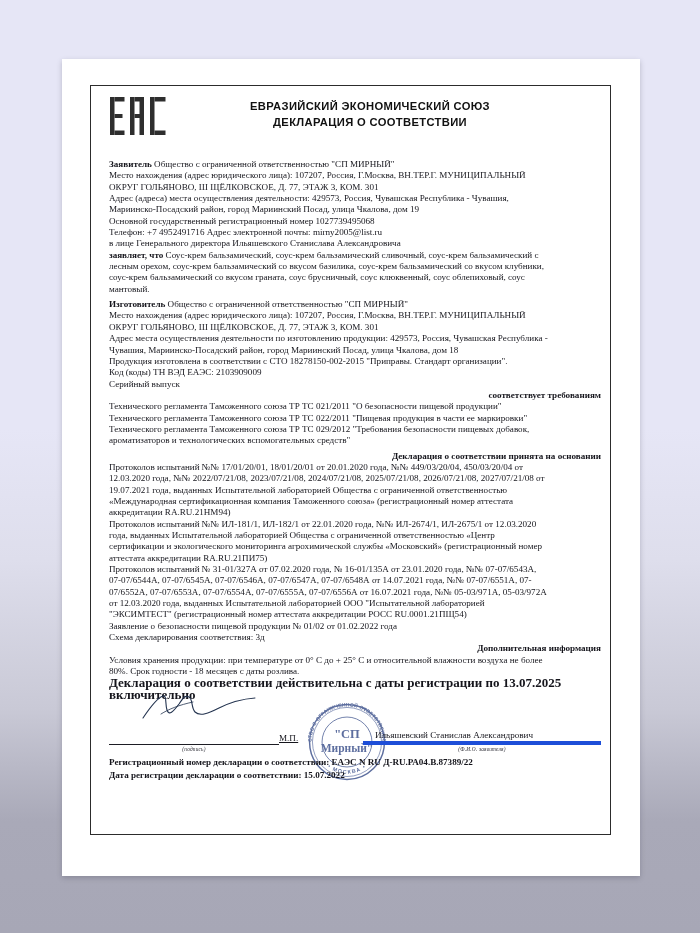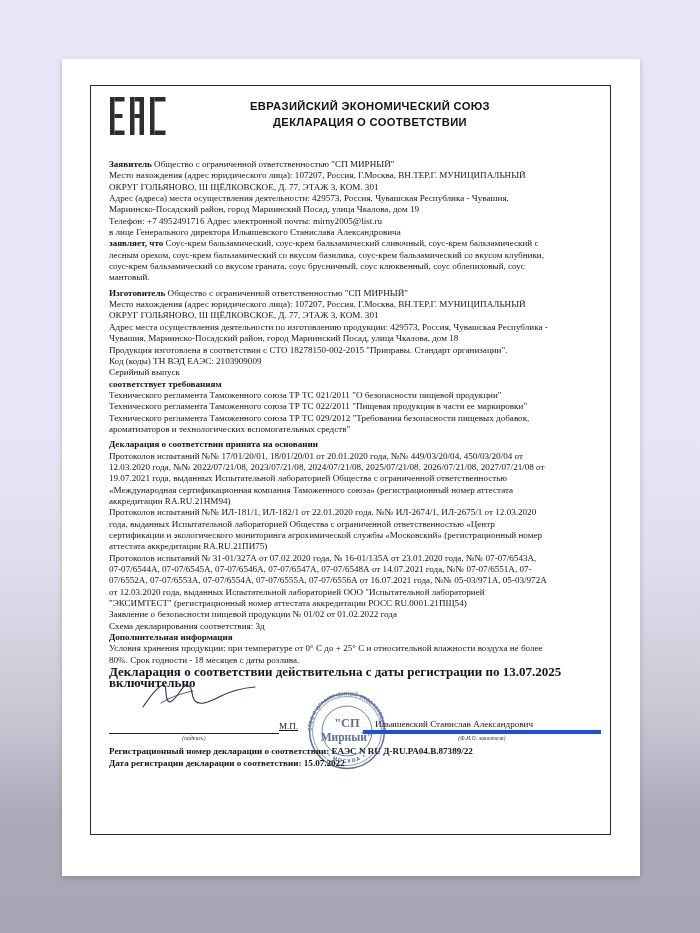--- a/index.html
+++ b/index.html
@@ -87,21 +87,21 @@
     font-size: 9.1px;
     line-height: 11.35px;
     color: #15151c;
     text-align: left;
   }
   .para {
     margin: 0;
     padding: 0;
   }
   .para + .para { margin-top: 0; }
-  .b { font-weight: bold; }
+  .b { font-weight: bold; text-align: right; }
   .gap-sm { height: 4px; }
 
   
   .sign-zone {
     position: relative;
     margin-top: 12px;
     height: 42px;
   }
   .sign-row {
     position: absolute;
@@ -219,20 +219,21 @@
         </div>
       </div>
 
       <div class="doc-body">
 
         <p class="para"><span class="b">Заявитель</span><span> Общество с ограниченной ответственностью "СП МИРНЫЙ"</span></p>
         <p class="para">Место нахождения (адрес юридического лица): 107207, Россия, Г.Москва, ВН.ТЕР.Г. МУНИЦИПАЛЬНЫЙ</p>
         <p class="para">ОКРУГ ГОЛЬЯНОВО, Ш ЩЁЛКОВСКОЕ, Д. 77, ЭТАЖ 3, КОМ. 301</p>
         <p class="para">Адрес (адреса) места осуществления деятельности: 429573, Россия, Чувашская Республика - Чувашия,</p>
         <p class="para">Мариинско-Посадский район, город Мариинский Посад, улица Чкалова, дом 19</p>
+        <p class="para">Основной государственный регистрационный номер 1027739495068</p>
         <p class="para">Телефон: +7 4952491716 Адрес электронной почты: mirny2005@list.ru</p>
         <p class="para">в лице Генерального директора Ильяшевского Станислава Александровича</p>
 
         <p class="para"><span class="b">заявляет, что</span><span> Соус-крем бальзамический, соус-крем бальзамический сливочный, соус-крем бальзамический с</span></p>
         <p class="para">лесным орехом, соус-крем бальзамический со вкусом базилика, соус-крем бальзамический со вкусом клубники,</p>
         <p class="para">соус-крем бальзамический со вкусом граната, соус брусничный, соус клюквенный, соус облепиховый, соус</p>
         <p class="para">мантовый.</p>
 
         <div class="gap-sm"></div>
 

